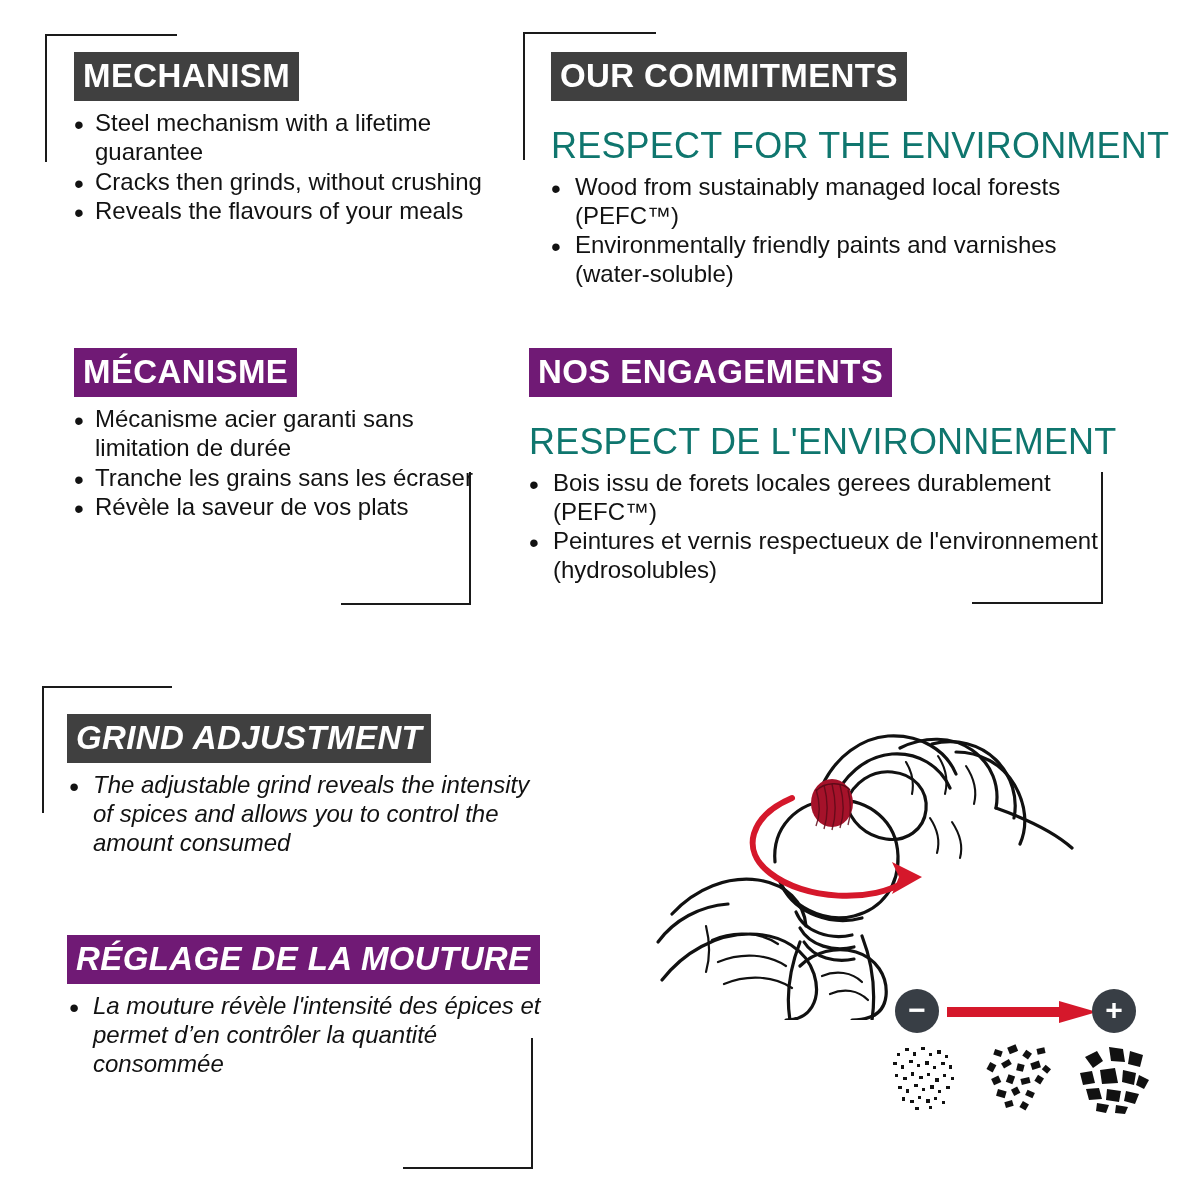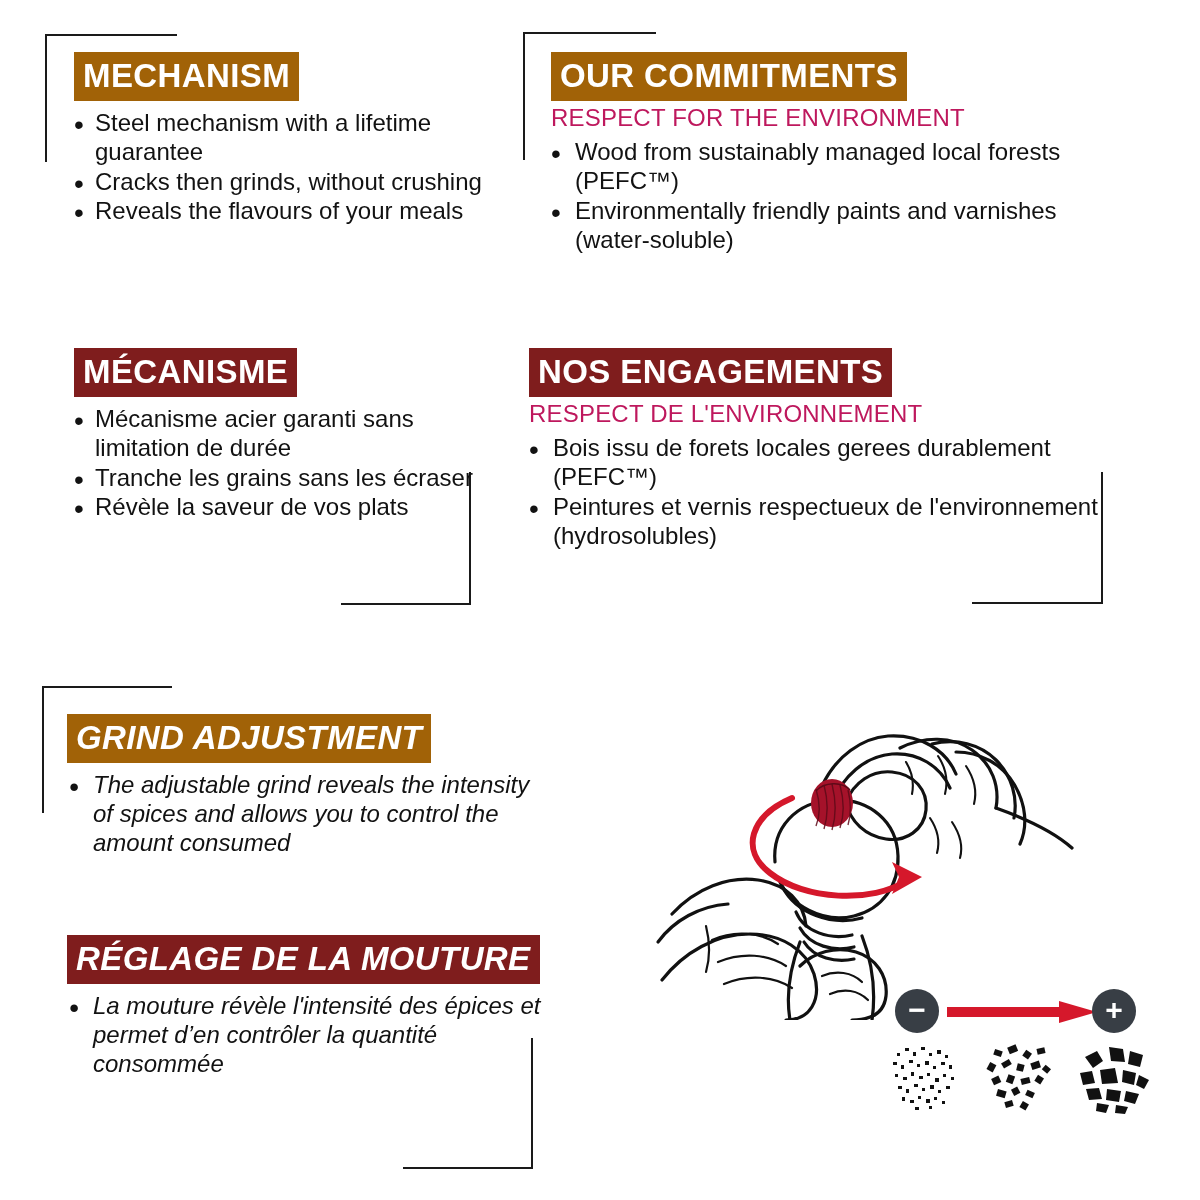--- a/index.html
+++ b/index.html
@@ -32,31 +32,31 @@
   .tag {
     display: inline-block;
     color: #ffffff;
     font-size: 33px;
     font-weight: 700;
     letter-spacing: 0.4px;
     line-height: 1;
     padding: 7px 9px 9px 9px;
     white-space: nowrap;
   }
-  .tag.black { background: #a16207; }
-  .tag.red   { background: #7f1d1d; }
+  .tag.black { background: #404040; }
+  .tag.red   { background: #701a75; }
 
   .subhead {
-    color: #be185d;
-    font-size: 24px;
+    color: #0f766e;
+    font-size: 36px;
     font-weight: 400;
     letter-spacing: 0.2px;
     line-height: 1.05;
     white-space: nowrap;
-    margin-top: 4px;
+    margin-top: 26px;
   }
 
   
   ul.bullets {
     list-style: none;
     margin: 8px 0 0 0;
     padding: 0;
   }
   ul.bullets li {
     position: relative;

